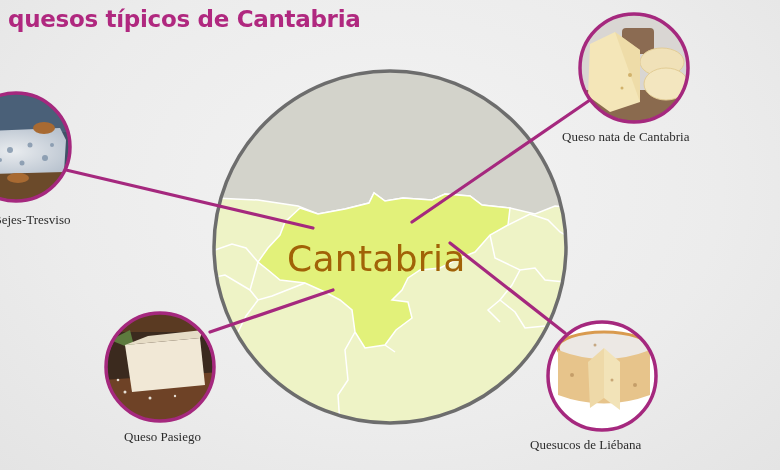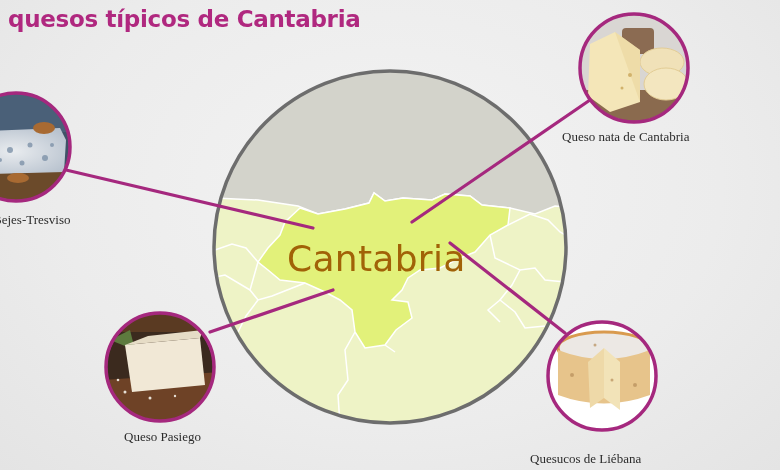--- a/index.html
+++ b/index.html
@@ -153,13 +153,13 @@
     </g>
     <circle cx="602" cy="376" r="54" fill="none" stroke="#a5287e" stroke-width="3.5"></circle>
   </g>
 </svg>
 
 <div class="map-label">Cantabria</div>
 
 <div class="label" style="left:-7px; top:212px;">Bejes-Tresviso</div>
 <div class="label" style="left:562px; top:129px;">Queso nata de Cantabria</div>
 <div class="label" style="left:124px; top:429px;text-align:right;">Queso Pasiego</div>
-<div class="label" style="left:530px; top:437px;margin-top:14px;">Quesucos de Liébana</div>
+<div class="label" style="left:530px; top:437px;">Quesucos de Liébana</div>
 
 </body></html>

